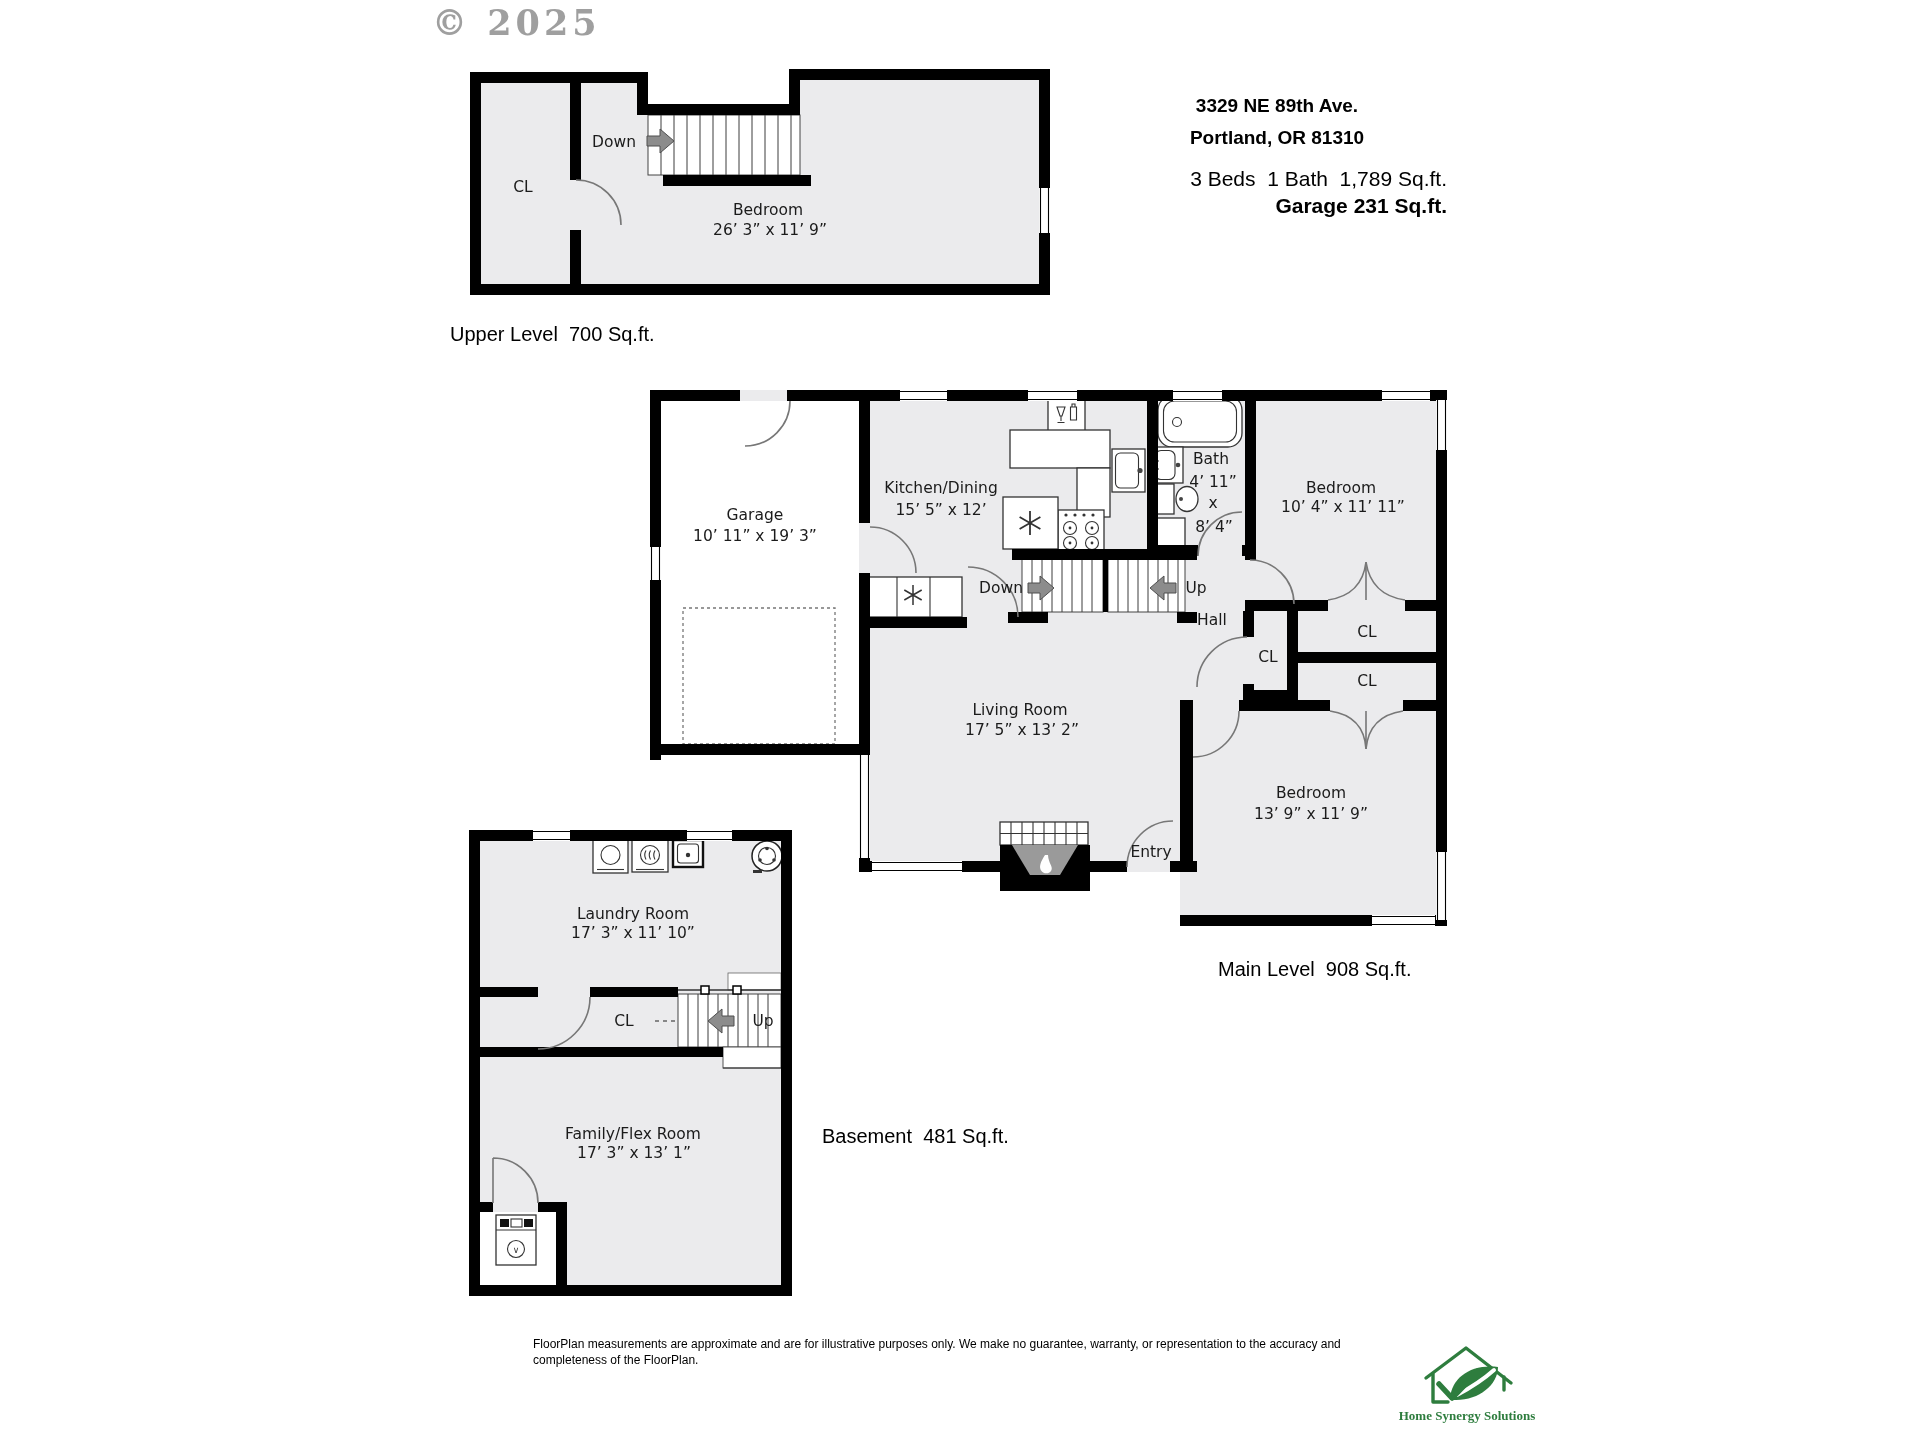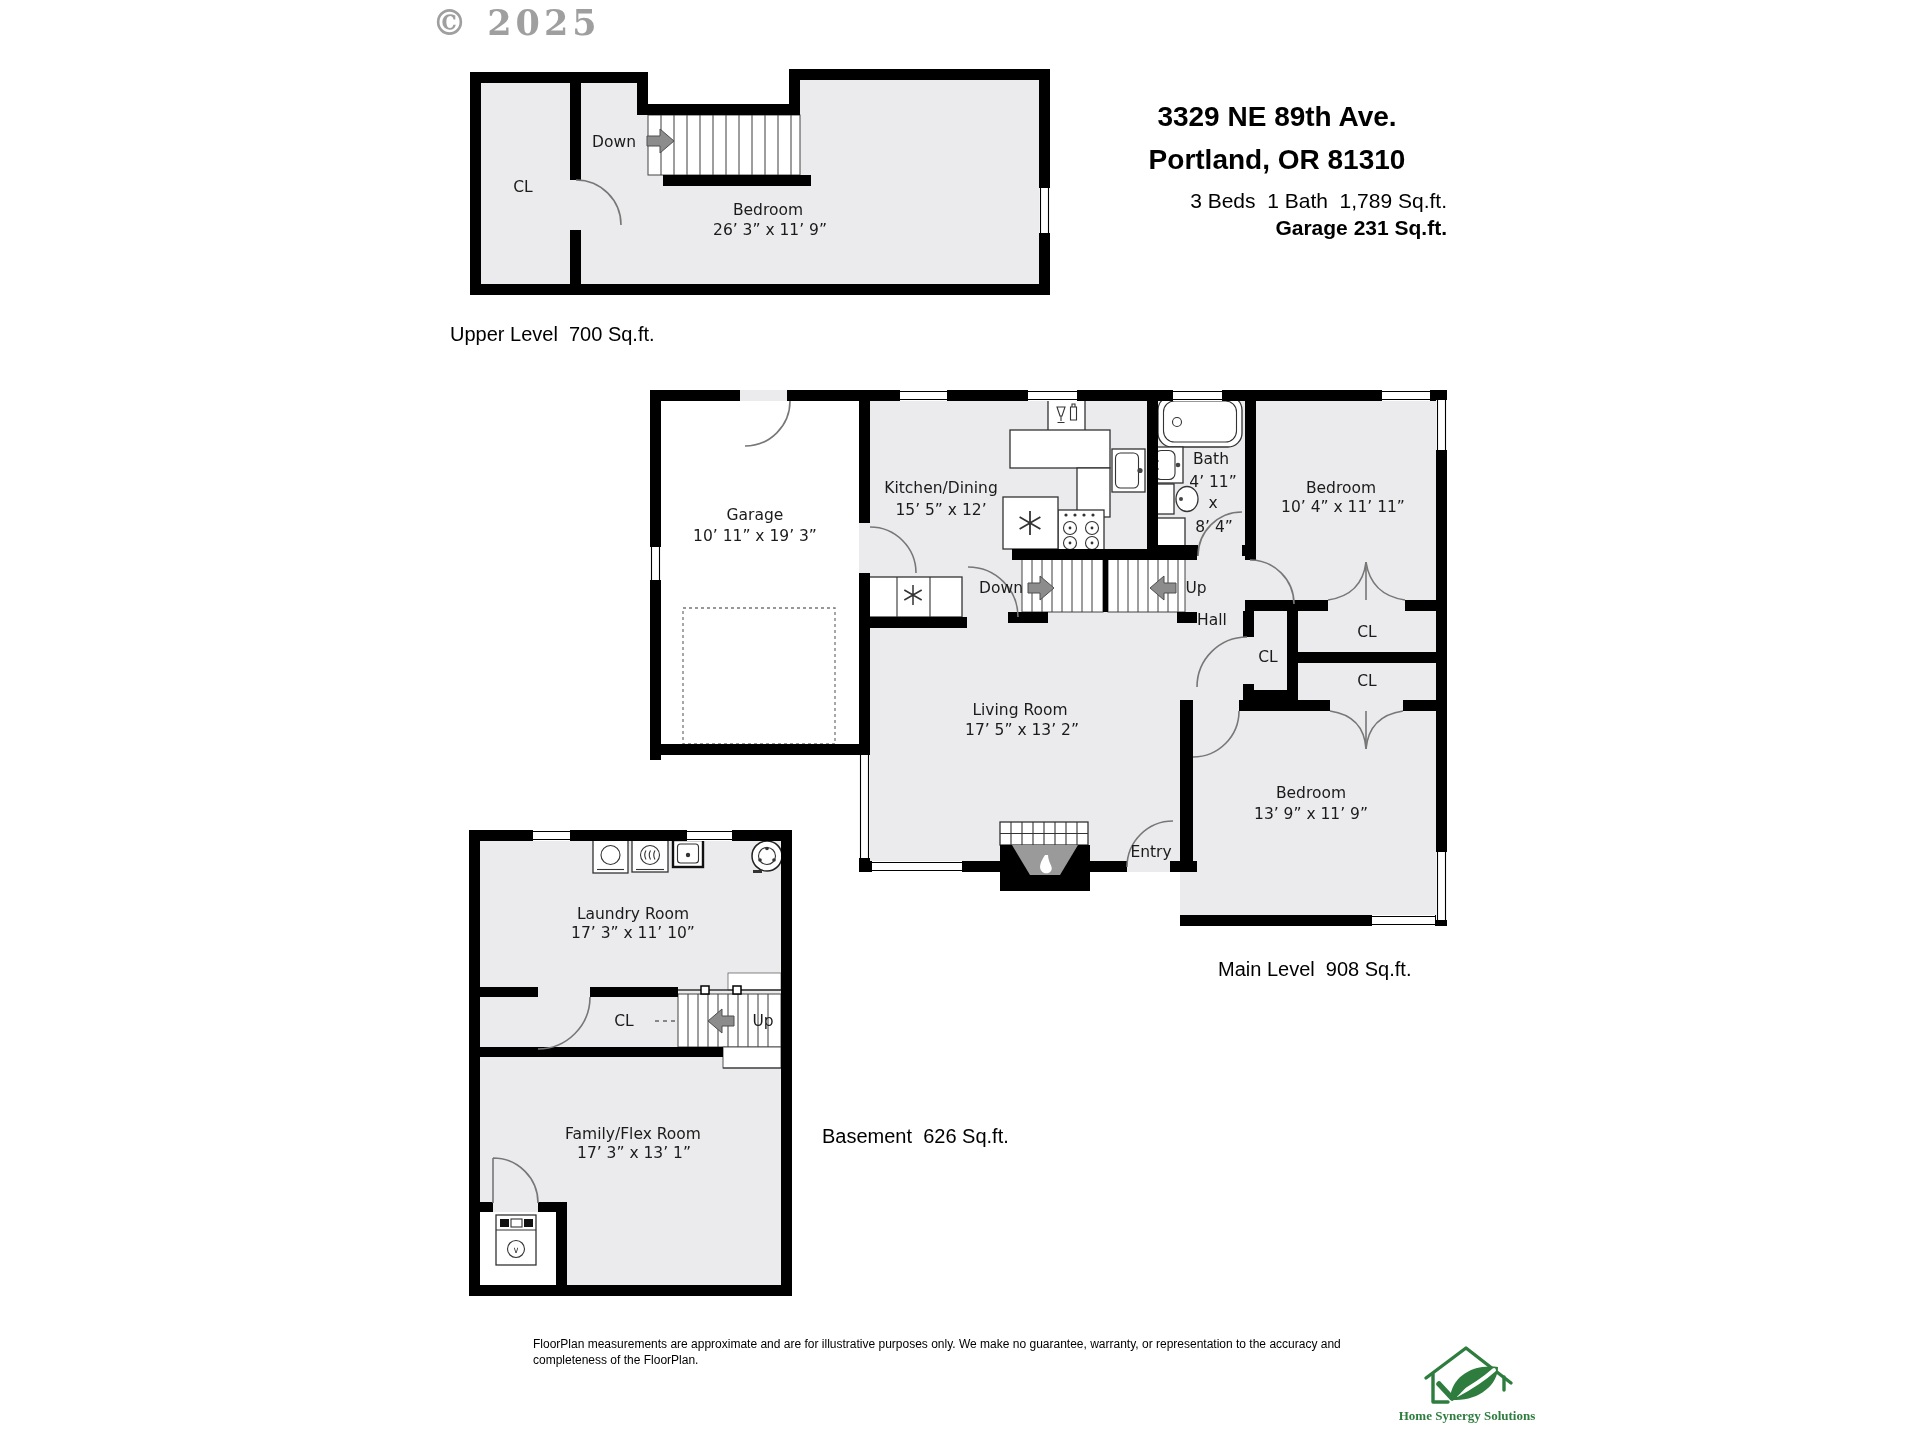--- a/index.html
+++ b/index.html
@@ -2,21 +2,21 @@
 <html><head>
 <meta charset="utf-8">
 <style>
   html,body{margin:0;padding:0;background:#fff;}
   .page{position:relative;width:1920px;height:1440px;background:#ffffff;
         font-family:"Liberation Sans",sans-serif;overflow:hidden;padding-left:28px;}
   .abs{position:absolute;}
   .watermark{font-family:"DejaVu Serif",serif;font-weight:bold;font-size:35px;
              color:#8f8f8f;letter-spacing:4px;opacity:.85;}
   .addr{width:340px;text-align:center;color:#000;}
-  .addr .big{font-size:28px;font-weight:bold;line-height:32px;white-space:pre;margin-top:11px;}
+  .addr .big{font-size:19px;font-weight:bold;line-height:32px;white-space:pre;}
   .addr .small{font-size:21px;line-height:27px;margin-top:11px;white-space:pre;text-align:right;}
   .caption{font-size:20px;color:#000;white-space:pre;}
   .disclaimer{width:868px;font-size:12px;line-height:15.5px;color:#000;}
   .logo-box{width:150px;text-align:center;}
   .logo-text{font-family:"Liberation Serif",serif;font-weight:bold;font-size:13px;
              color:#2e7d3e;margin-top:-2px;}
   
   svg text{font-family:"DejaVu Sans",sans-serif;fill:#1b1b1b;}
   .rl{font-size:15.5px;text-anchor:middle;}
   .room{fill:#ebebed;}
@@ -366,21 +366,21 @@
     </g>
     <polygon class="arrow" points="267,190 255,190 255,183 241,195 255,207 255,200 267,200"></polygon>
 
     <text class="rl" x="166" y="93">Laundry Room</text>
     <text class="rl" x="166" y="112">17’ 3” x 11’ 10”</text>
     <text class="rl" x="157" y="200">CL</text>
     <text class="rl" x="296" y="200">Up</text>
     <text class="rl" x="166" y="313">Family/Flex Room</text>
     <text class="rl" x="167" y="332">17’ 3” x 13’ 1”</text>
   </svg>
-  <div class="abs caption" style="left:822px;top:1125px;">Basement  626 Sq.ft.</div>
+  <div class="abs caption" style="left:822px;top:1125px;">Basement  481 Sq.ft.</div>
 
   <div class="abs logo-box" style="left:1392px;top:1340px;">
     <svg width="118" height="66" viewBox="0 0 118 66">
       <g stroke="#2e7d3e" stroke-width="3.4" fill="none" stroke-linecap="round" stroke-linejoin="round">
         <path d="M18,38 L58,8 L103,43"></path>
         <path d="M25,34 V62 H40"></path>
         <path d="M96,37 V50"></path>
       </g>
       <path d="M42,58 C44,38 62,24 90,27 C90,45 70,61 46,60 Z" fill="#2e7d3e"></path>
       <path d="M49,55 C62,48 76,39 86,30" stroke="#ffffff" stroke-width="4" fill="none" stroke-linecap="round"></path>

